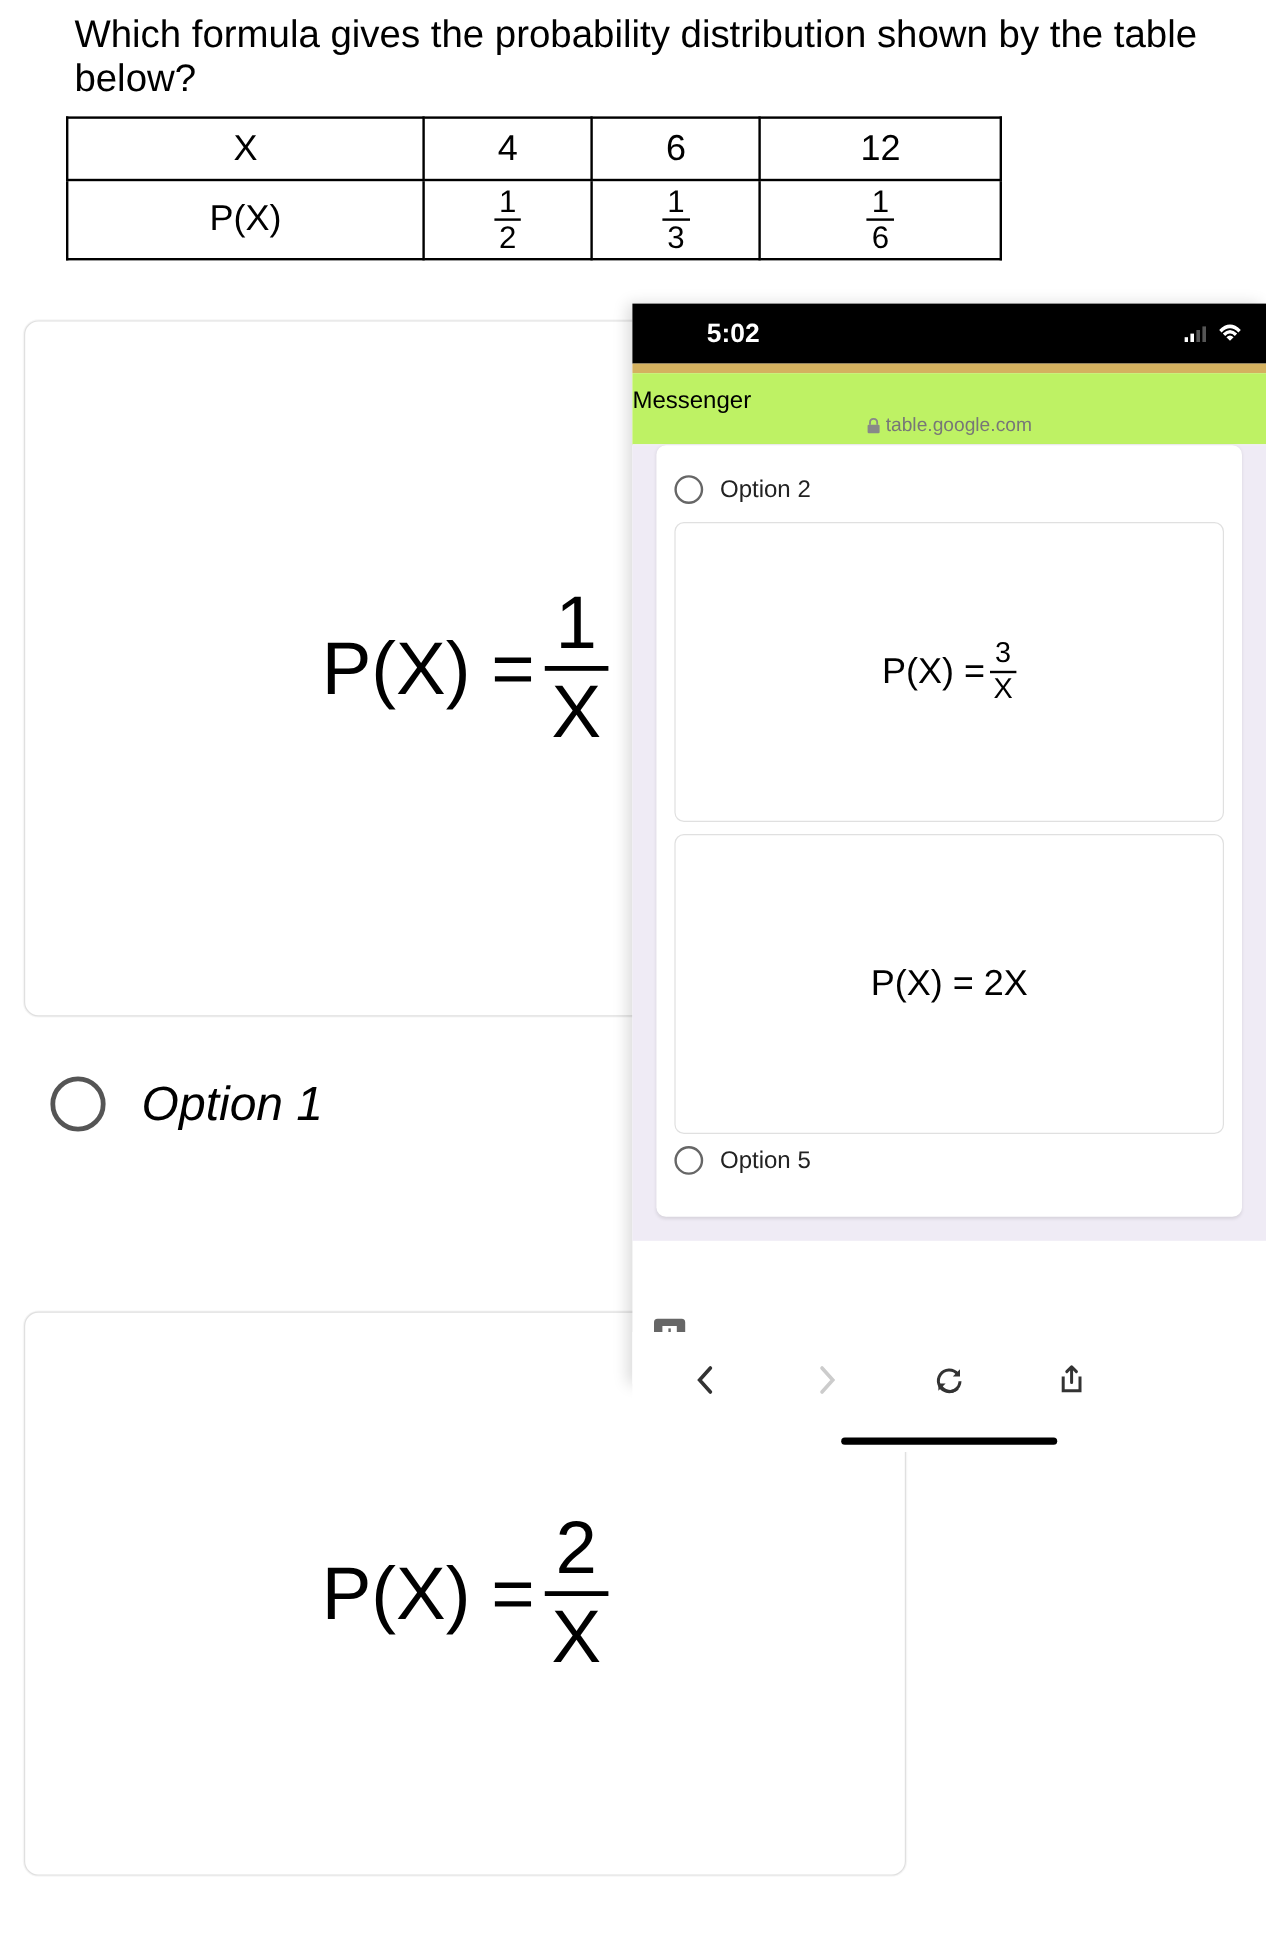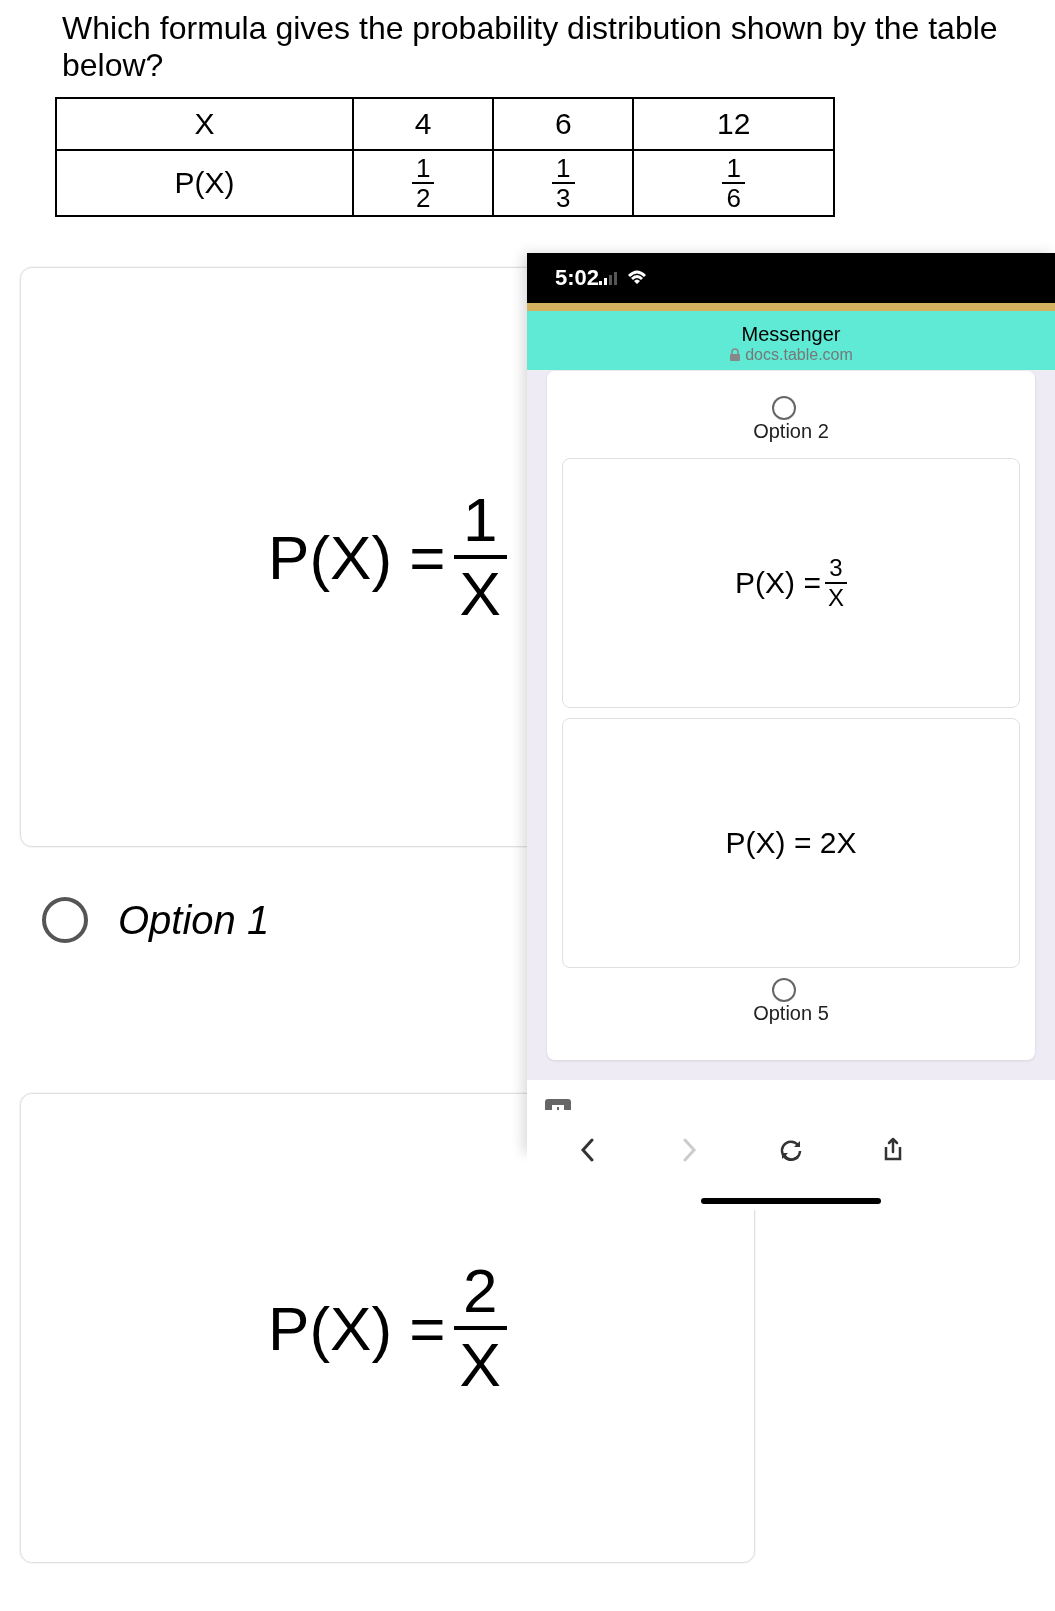--- a/index.html
+++ b/index.html
@@ -124,36 +124,36 @@
       height: 900px;
       background: #fff;
       box-shadow: -4px 0 12px rgba(0,0,0,0.15);
     }
     .status-bar {
       background: #000;
       color: #fff;
       height: 50px;
       display: flex;
       align-items: center;
-      padding: 0 20px 0 28px;
+      justify-content: space-between;
+      padding: 0 20px 0 62px;
       font-size: 22px;
       font-weight: 600;
     }
     .status-right {
       display: flex;
       align-items: center;
       gap: 6px;
     }
     .gold-bar {
       background: #d4b15f;
       height: 8px;
     }
     .header {
-      background: #5eead4;
-      text-align: center;
+      background: #bef264;
       padding: 12px 0 6px;
       border-bottom: 1px solid #eee;
     }
     .header-title {
       font-size: 20px;
       color: #000;
     }
     .header-sub {
       font-size: 16px;
       color: #777;
@@ -170,21 +170,20 @@
       background: #fff;
       margin: 0 20px;
       padding: 15px 15px 20px;
       border-radius: 8px;
       box-shadow: 0 1px 3px rgba(0,0,0,0.1);
     }
     .opt-row {
       display: flex;
       align-items: center;
       margin: 10px 0 15px;
-      flex-direction: column;
     }
     .opt-radio {
       width: 24px;
       height: 24px;
       border: 2px solid #666;
       border-radius: 50%;
       margin-right: 14px;
       flex-shrink: 0;
     }
     .opt-label {
@@ -346,21 +345,21 @@
     </span>
   </div>
   <div class="gold-bar"></div>
   <div class="header">
     <div class="header-title">Messenger</div>
     <div class="header-sub">
       <svg width="12" height="14" viewBox="0 0 12 14">
           <rect x="1" y="6" width="10" height="7" rx="1" fill="#888"></rect>
           <path d="M3 6 V4 Q3 1 6 1 Q9 1 9 4 V6" stroke="#888" stroke-width="1.5" fill="none"></path>
         </svg>
-      <span>docs.table.com</span>
+      <span>table.google.com</span>
     </div>
   </div>
   <div class="phone-body">
     <div class="form-area">
       <div class="opt-row">
         <div class="opt-radio"></div>
         <div class="opt-label">Option 2</div>
       </div>
       <div class="opt-card">
         <div class="med-formula">

